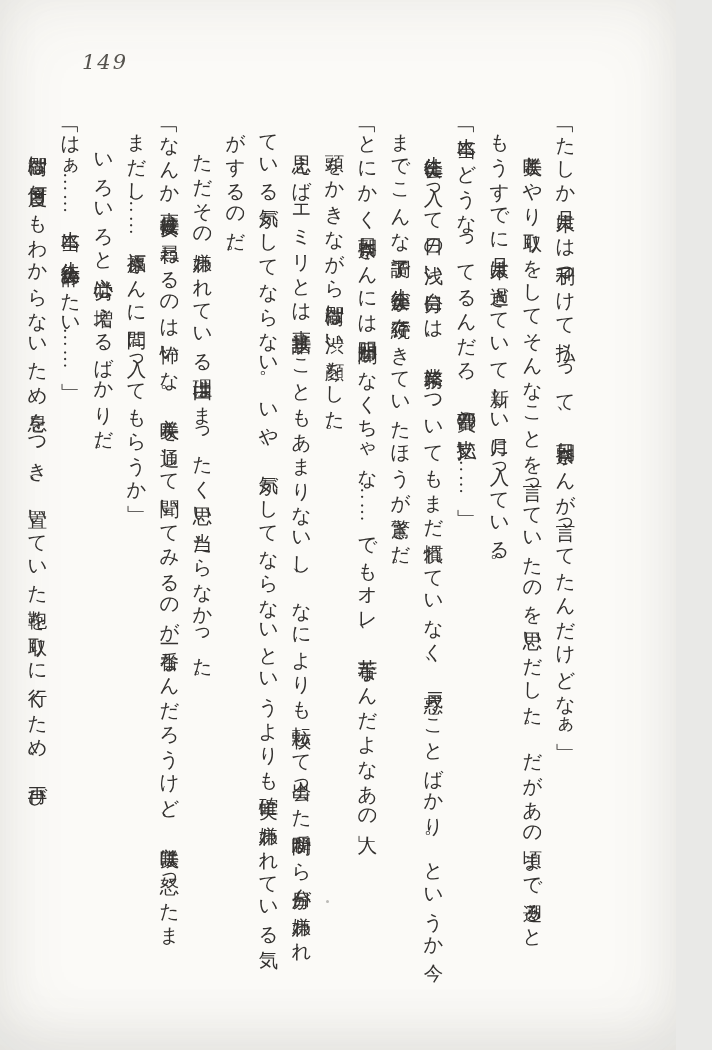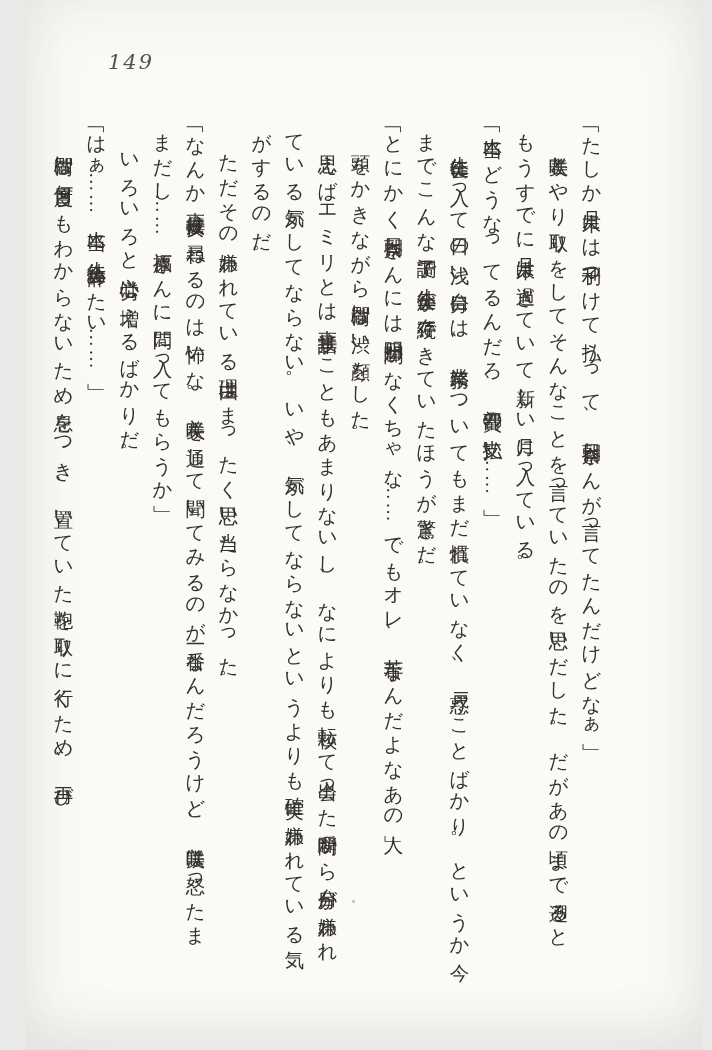--- a/index.html
+++ b/index.html
@@ -4,21 +4,20 @@
 <style>
   html, body { margin: 0; padding: 0; background: #e9e9e7; }
   .page {
     position: relative;
     width: 676px;
     height: 1050px;
     background: #fbfaf7;
     overflow: hidden;
     box-shadow: inset 0 0 70px rgba(90,88,80,0.10), inset 0 -25px 45px rgba(90,88,80,0.07);
     font-family: "Liberation Serif", "DejaVu Serif", serif;
-    margin-left: 26px;
   }
   .page-number {
     position: absolute;
     top: 50px;
     left: 82px;
     font-family: "DejaVu Serif", serif;
     font-style: italic;
     font-size: 21px;
     letter-spacing: 2px;
     color: #55534e;

